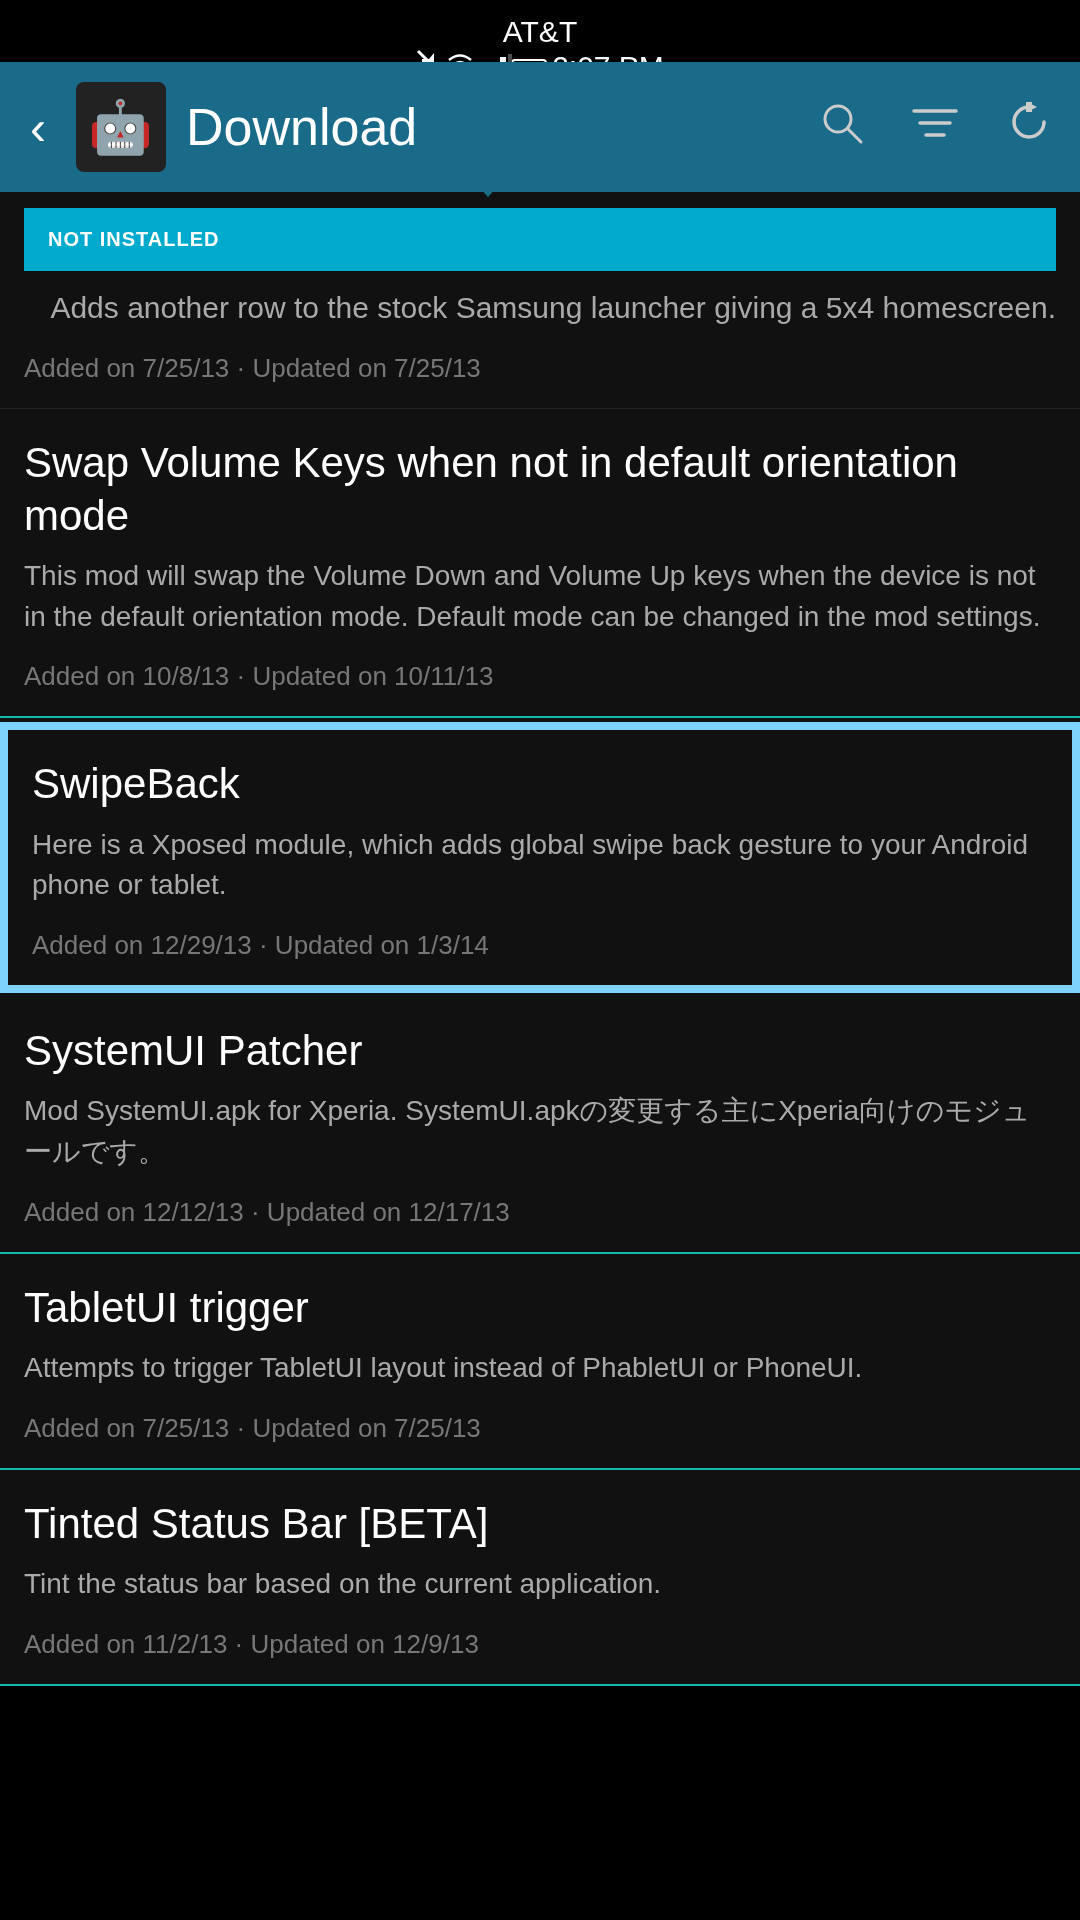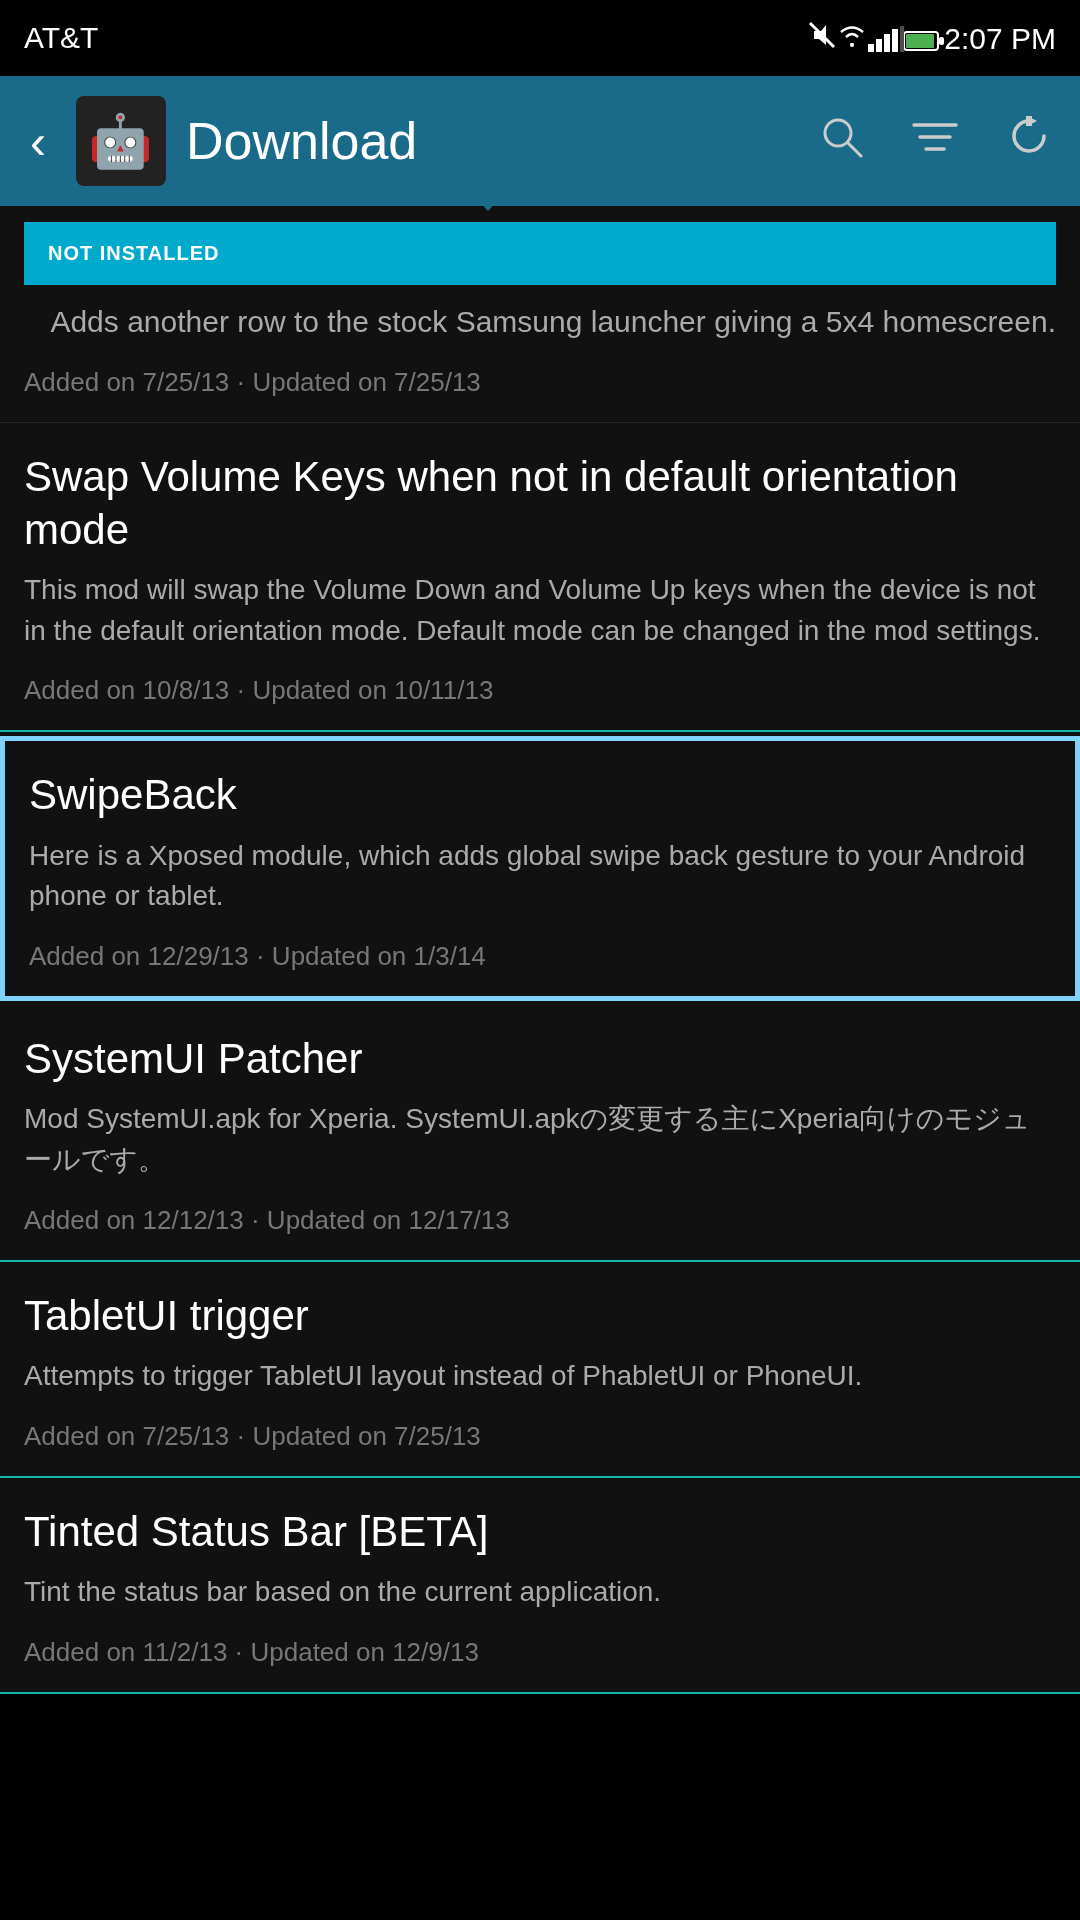--- a/index.html
+++ b/index.html
@@ -10,25 +10,26 @@
       font-family: 'Arial', sans-serif;
       width: 1080px;
       min-height: 1920px;
       color: #fff;
       overflow-x: hidden;
     }
 
     
     .status-bar {
       background: #000;
-      height: 76px;
+      height: 62px;
       display: flex;
       align-items: center;
       justify-content: space-between;
-      padding: 8px 24px;
+      padding: 15px 24px;
+      flex-direction: column;
     }
 
     .status-carrier {
       font-size: 30px;
       color: #fff;
       font-weight: 500;
     }
 
     .status-right {
       display: flex;
@@ -139,21 +140,21 @@
 
     
     .list-item {
       padding: 28px 24px 24px 24px;
       border-bottom: 2px solid #14b8a6;
       background: #111;
       cursor: pointer;
     }
 
     .list-item.highlighted {
-      border: 5px solid #7dd3fc;
+      border: 8px solid #7dd3fc;
       background: #111;
       margin: 4px 0;
     }
 
     .list-item-title {
       font-size: 42px;
       font-weight: 400;
       color: #fff;
       line-height: 1.25;
       margin-bottom: 14px;

